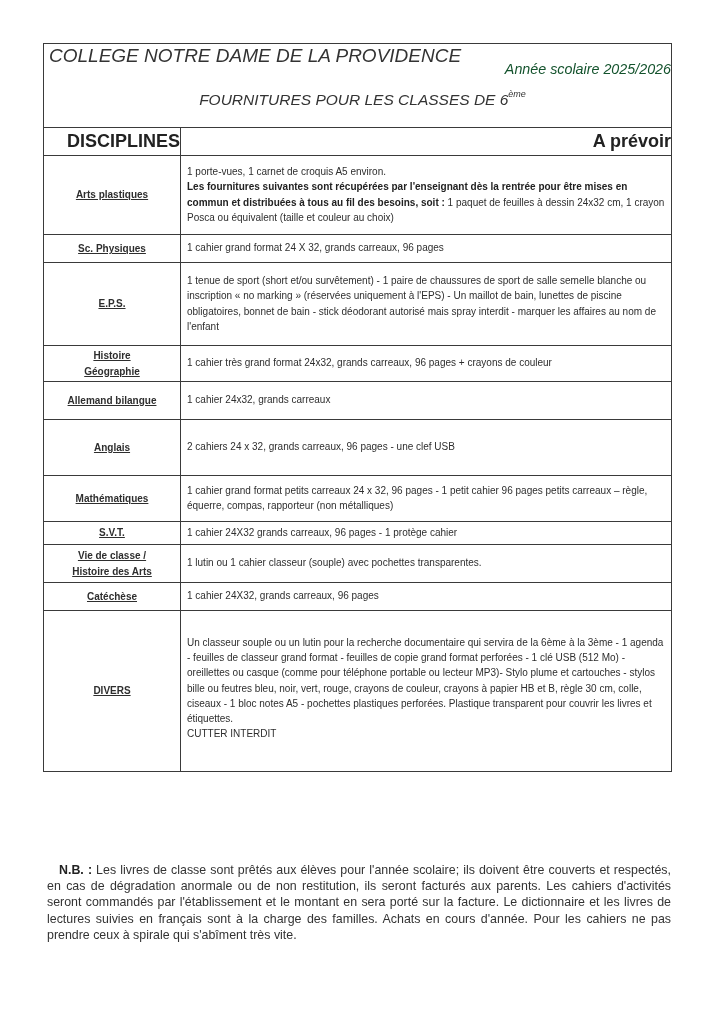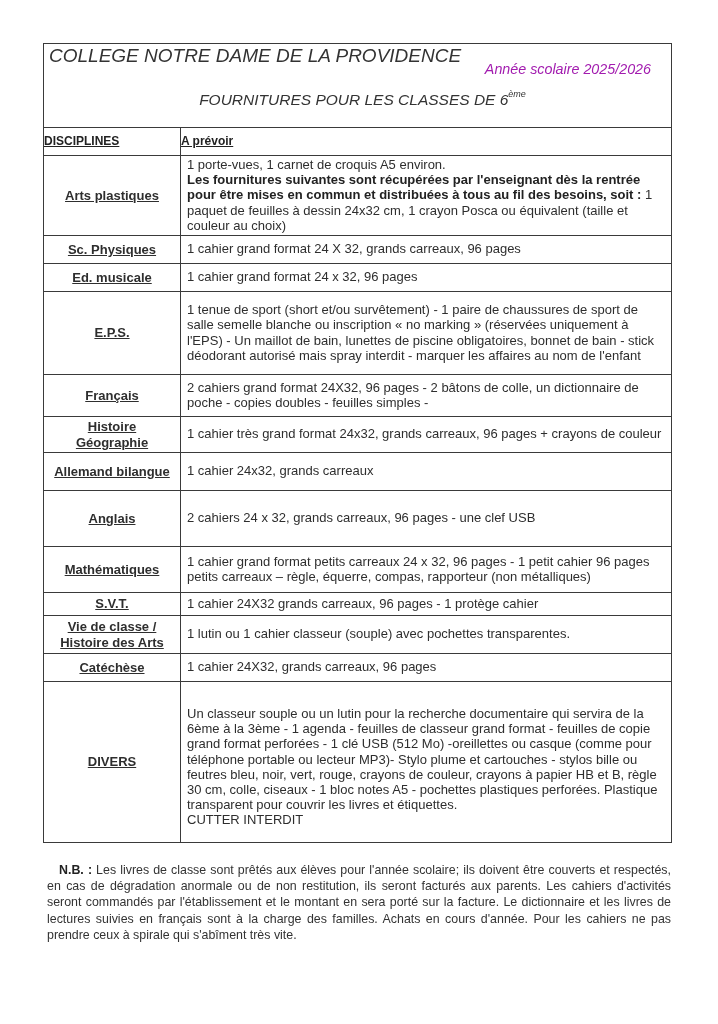--- a/index.html
+++ b/index.html
@@ -10,38 +10,38 @@
   .doc { position: absolute; left: 43px; top: 43px; width: 629px; }
   .header-box {
     border: 1.5px solid #3a3a3a; border-bottom: none;
     height: 84px; position: relative; box-sizing: border-box;
   }
   .school {
     position: absolute; left: 5px; top: 1px;
     font-style: italic; font-size: 19px; color: #333;
   }
   .year {
-    position: absolute; right: 20px; top: 17px;
-    font-style: italic; font-size: 14.3px; color: #a21caf;
+    position: absolute; right: 0; top: 17px;
+    font-style: italic; font-size: 14.3px; color: #14532d;
   }
   .title {
     position: absolute; left: 0; right: 0; top: 47px; text-align: center;
     font-style: italic; font-size: 15.5px; color: #333; padding-left: 10px;
   }
   .title sup { font-size: 9px; position: relative; top: -2px; margin-top: 43px; }
   table.supplies {
     border-collapse: collapse; width: 629px; table-layout: fixed;
   }
   table.supplies td, table.supplies th {
     border: 1.5px solid #3a3a3a; vertical-align: middle;
-    font-size: 13px; line-height: 15.2px; color: #2e2e2e;
+    font-size: 10px; line-height: 15.2px; color: #2e2e2e;
   }
   table.supplies th {
-    font-weight: bold; font-size: 12px; height: 27px; padding: 0;
-    text-align: left; color: #222; text-decoration: underline;
+    font-weight: bold; font-size: 18px; height: 27px; padding: 0;
+    text-align: right; color: #222;
   }
   .col-disc { width: 137px; }
   td.disc {
     text-align: center; font-weight: bold; font-size: 12.8px; color: #222;
     padding: 0 2px; line-height: 15.5px; text-decoration: underline;
   }
   td.items { padding: 1px 5px 2px 6px; text-align: left; }
   .bold-line { font-weight: bold; color: #222; }
   .nb {
     position: absolute; left: 47px; top: 862px; width: 624px;
@@ -75,31 +75,23 @@
         <td class="disc">Arts plastiques</td>
         <td class="items">
           <div>1 porte-vues, 1 carnet de croquis A5 environ.</div>
           <div><span class="bold-line">Les fournitures suivantes sont récupérées par l'enseignant dès la rentrée pour être mises en commun et distribuées à tous au fil des besoins, soit :</span><span> 1 paquet de feuilles à dessin 24x32 cm, 1 crayon Posca ou équivalent (taille et couleur au choix)</span></div>
         </td>
       </tr>
       <tr style="height:28px">
         <td class="disc">Sc. Physiques</td>
         <td class="items">1 cahier grand format 24 X 32, grands carreaux, 96 pages</td>
       </tr>
-      <tr style="height:28px">
-        <td class="disc">Ed. musicale</td>
-        <td class="items">1 cahier grand format 24 x 32, 96 pages</td>
-      </tr>
       <tr style="height:83px">
         <td class="disc">E.P.S.</td>
         <td class="items">1 tenue de sport (short et/ou survêtement) - 1 paire de chaussures de sport de salle semelle blanche ou inscription « no marking » (réservées uniquement à l'EPS) - Un maillot de bain, lunettes de piscine obligatoires, bonnet de bain - stick déodorant autorisé mais spray interdit - marquer les affaires au nom de l'enfant</td>
-      </tr>
-      <tr style="height:42px">
-        <td class="disc">Français</td>
-        <td class="items">2 cahiers grand format 24X32, 96 pages - 2 bâtons de colle, un dictionnaire de poche - copies doubles - feuilles simples -</td>
       </tr>
       <tr style="height:36px">
         <td class="disc">
           <div>Histoire</div>
           <div>Géographie</div>
         </td>
         <td class="items">1 cahier très grand format 24x32, grands carreaux, 96 pages + crayons de couleur</td>
       </tr>
       <tr style="height:38px">
         <td class="disc">Allemand bilangue</td>

